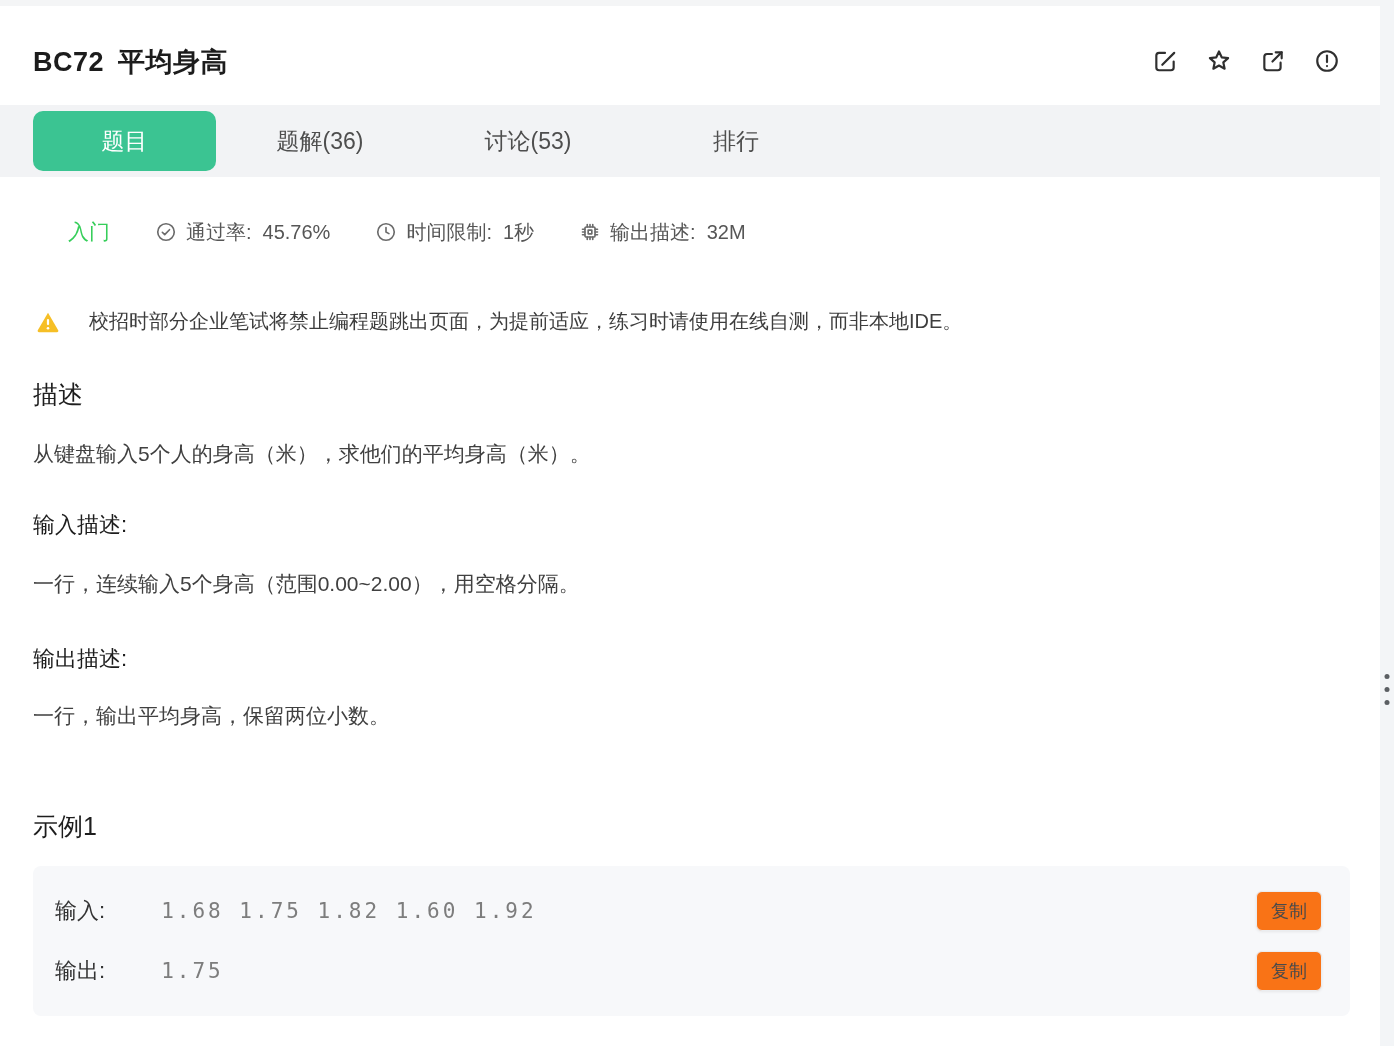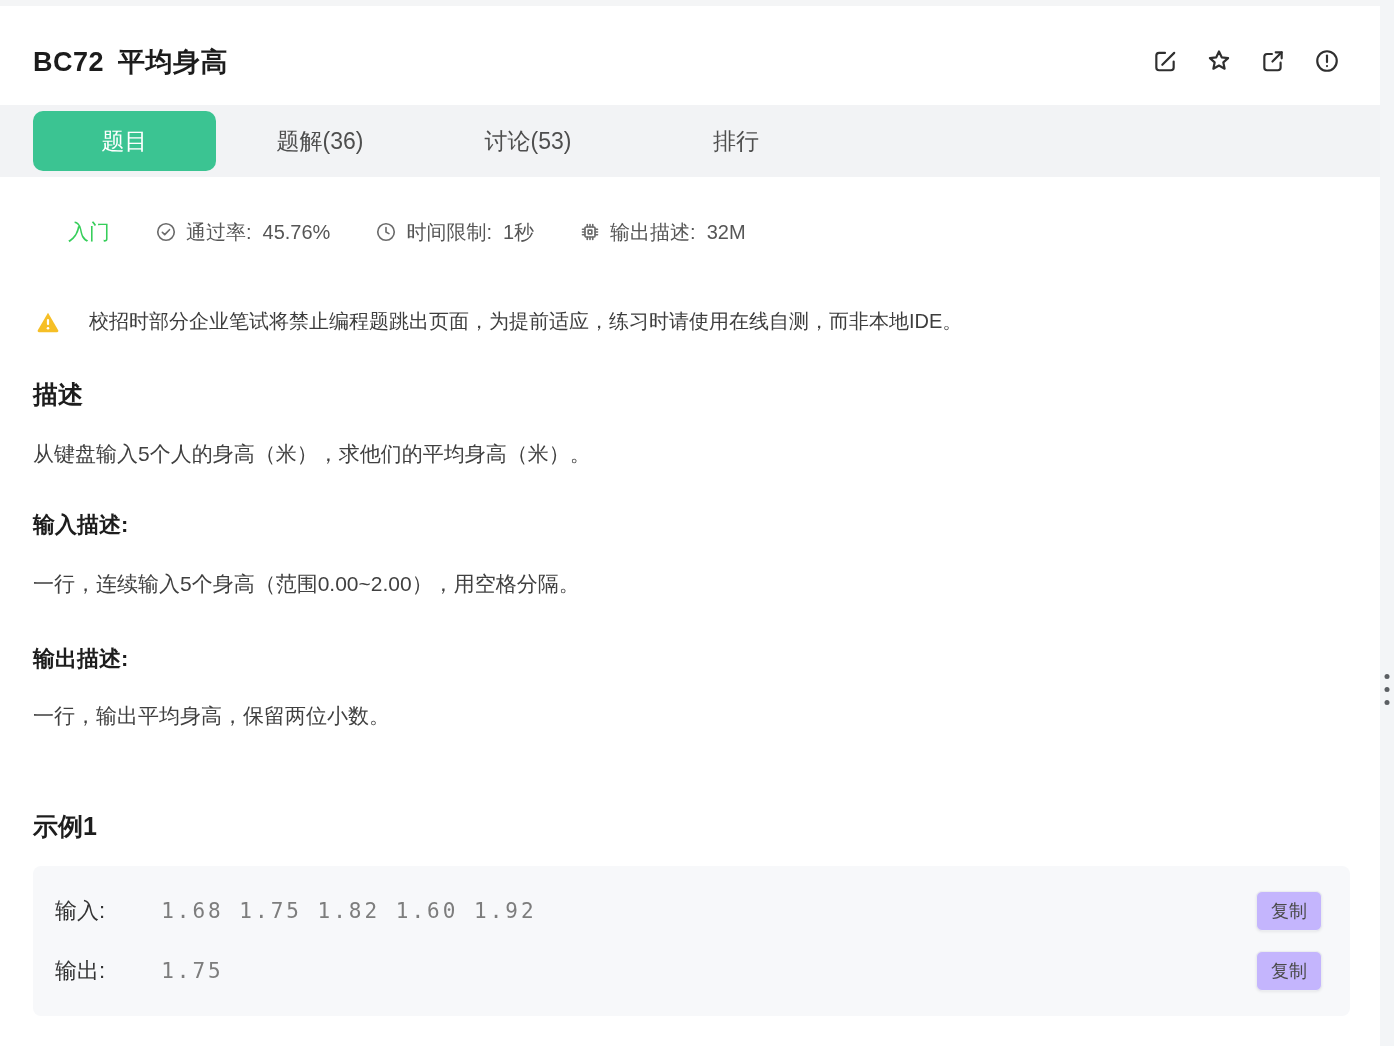--- a/index.html
+++ b/index.html
@@ -50,39 +50,39 @@
     stroke-linecap:round; stroke-linejoin:round; }
   .stat-label, .stat-value { font-size:20px; color:#565656; }
   .stat-value { margin-left:2px; }
   
   .notice {
     position:absolute; top:308px; left:36px;
     display:flex; align-items:center; gap:29px;
   }
   .notice-text { font-size:20px; color:#3d3d3d; }
   
-  .h-desc { position:absolute; left:33px; font-weight:700; color:#1d1d1d; }
+  .h-desc { position:absolute; left:33px; font-weight:400; color:#1d1d1d; }
   .heading-lg { font-size:25px; }
   .heading-md { font-size:22px; }
   .para { position:absolute; left:33px; font-size:21px; color:#404040; }
   
   .example-box {
     position:absolute; top:866px; left:33px; width:1317px; height:150px;
     background:#f7f8fa; border-radius:8px;
     display:flex; flex-direction:column; justify-content:space-evenly;
     padding:6px 28px 6px 22px;
   }
   .example-row { display:flex; align-items:center;gap:40px; }
   .example-label { font-size:22px; color:#333333; margin-right:16px; white-space:nowrap; }
   .example-value {
     font-family:"DejaVu Sans Mono","Liberation Mono",monospace;
     font-size:21px; color:#7d7d7d; letter-spacing:3px; white-space:nowrap;
   }
   .copy-btn {
-    margin-left:auto; width:66px; height:40px; background:#c4b5fd;
+    margin-left:auto; width:66px; height:40px; background:#f97316;
     border:1px solid #ebedf0; border-radius:6px; box-shadow:0 1px 3px rgba(0,0,0,0.07);
     font-size:18px; color:#4a4a4a; display:flex; align-items:center; justify-content:center;
     cursor:pointer; font-family:inherit;
   }
   
   .right-strip {
     position:absolute; top:0; right:0; width:14px; height:1046px;
     background:#f3f5f7;
   }
   .resize-handle {

